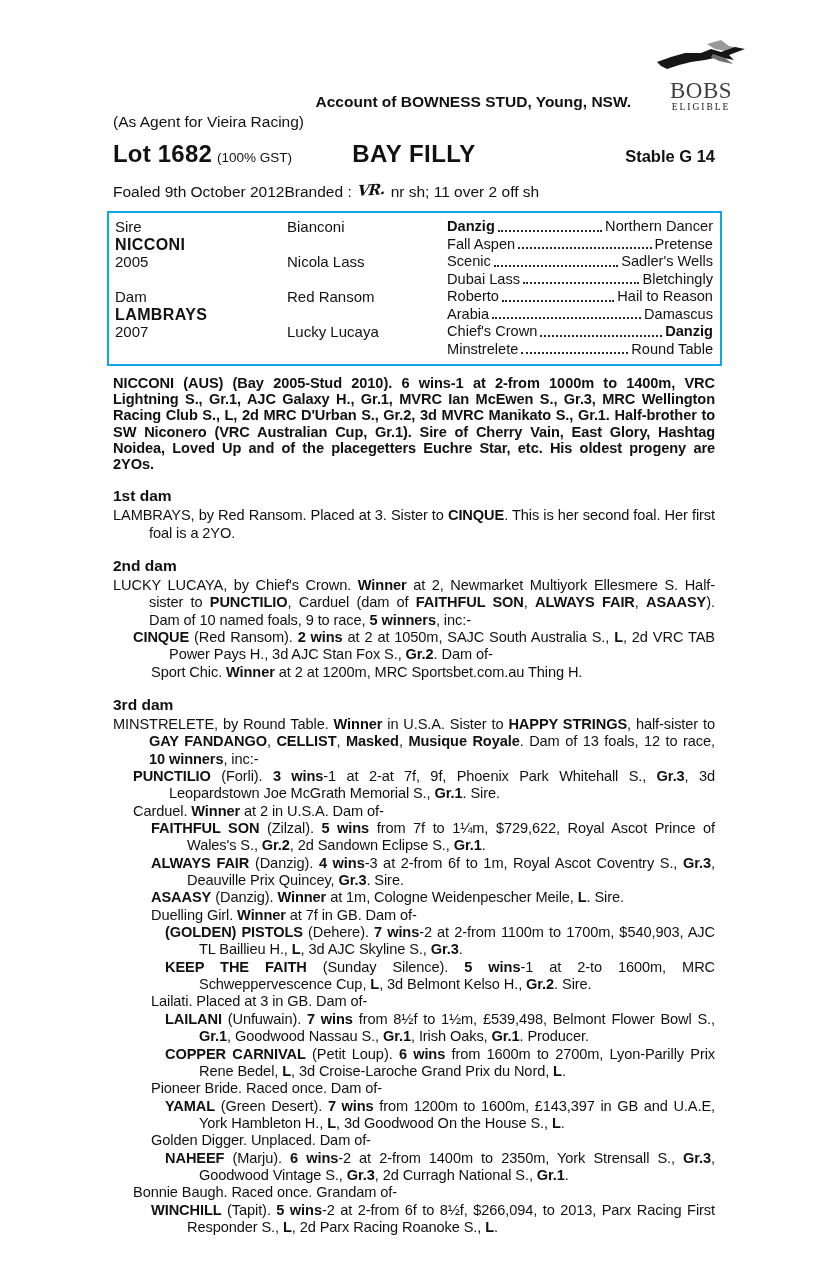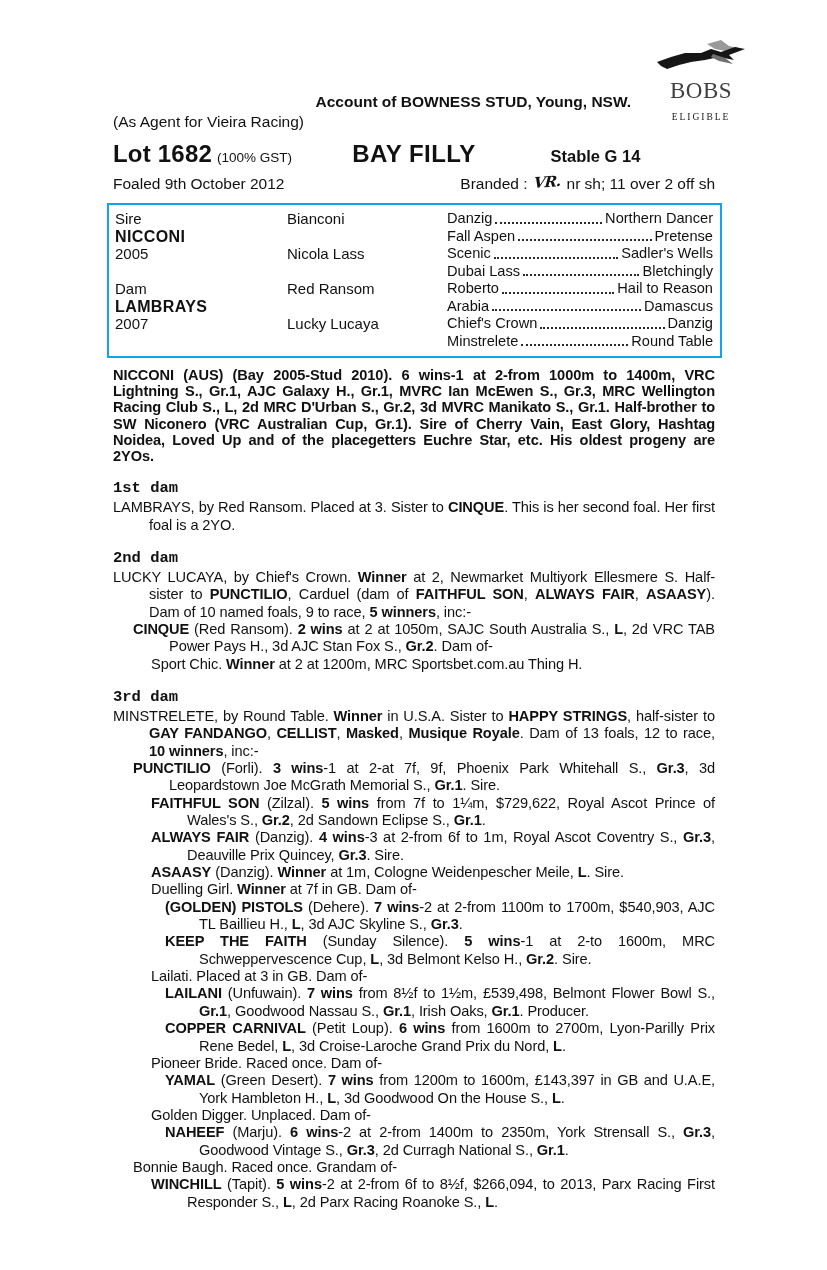--- a/index.html
+++ b/index.html
@@ -10,57 +10,57 @@
     color:#111;
     font-family:"Liberation Sans","DejaVu Sans",sans-serif;
     overflow:hidden;
   }
   .content{padding:0 112px 0 113px;}
 
   
   .bobs{position:absolute;top:38px;right:76px;width:100px;text-align:center;line-height:1;}
   .bobs svg{display:block;margin:0 auto;}
   .bobs-name{font-family:"Liberation Serif","DejaVu Serif",serif;font-size:23px;letter-spacing:.5px;color:#404040;margin-top:1px;}
-  .bobs-sub{font-family:"Liberation Serif","DejaVu Serif",serif;font-size:9.5px;letter-spacing:2px;color:#181818;margin-top:11px;}
+  .bobs-sub{font-family:"Liberation Serif","DejaVu Serif",serif;font-size:9.5px;letter-spacing:2px;color:#181818;margin-top:1px;}
 
   
   .account{margin-top:0;padding-top:93px;text-align:right;padding-right:84px;font-weight:bold;font-size:15.5px;}
   .agent{text-align:left;padding-right:84px;font-size:15.5px;margin-top:2px;}
   .lot-row{display:grid;grid-template-columns:1fr auto 1fr;align-items:baseline;margin-top:9px;}
   .lot{font-size:24px;font-weight:bold;letter-spacing:.2px;}
   .gst{font-size:13.5px;margin-left:5px;}
   .sex{font-size:24px;font-weight:bold;letter-spacing:.5px;}
-  .stable{font-size:16.5px;font-weight:bold;text-align:center;}
-  .foal-row{display:flex;justify-content:space-between;align-items:baseline;font-size:15.5px;margin-top:7px;}
+  .stable{font-size:16.5px;font-weight:bold;text-align:right;}
+  .foal-row{display:flex;justify-content:flex-start;align-items:baseline;font-size:15.5px;margin-top:15px;}
   .brand-mark{
     font-family:"DejaVu Serif","Liberation Serif",serif;
     font-style:italic;font-weight:bold;font-size:15px;
     display:inline-block;transform:skewX(-8deg) rotate(-4deg);
     margin:0 2px;position:relative;top:-2px;letter-spacing:-1px;
   }
 
   
   .ped-box{margin:10px -7px 0 -6px;border:2px solid #0ea5e9;padding:5px 7px 6px 6px;}
   .ped-half{display:grid;grid-template-columns:172px 160px 1fr;}
   .pl{height:17.5px;line-height:17.5px;font-size:15px;white-space:nowrap;}
   .pl.hname{font-weight:bold;font-size:16px;letter-spacing:.4px;}
   .ped-line{display:flex;align-items:flex-end;height:17.5px;font-size:14.6px;line-height:17.5px;white-space:nowrap;}
   .ped-line .lname{flex:0 0 auto;}
   .ped-line .dots{flex:1 1 auto;border-bottom:2px dotted #2a2a2a;margin:0 3px 4px 3px;min-width:10px;}
   .ped-line .rname{flex:0 0 auto;text-align:right;}
-  .b{font-weight:normal;}
+  .b{font-weight:bold;}
 
   
   .sire-para{
     margin:9px 0 0 0;font-weight:bold;font-size:14.6px;line-height:16.2px;
     text-align:justify;letter-spacing:-.1px;
   }
 
   
-  .dam-heading{font-size:15.5px;font-weight:bold;margin:15px 0 2px 0;font-family:Liberation Mono, monospace;}
+  .dam-heading{font-size:15.5px;font-weight:bold;margin:15px 0 2px 0;}
   .entry{font-size:14.6px;line-height:17.35px;text-align:justify;margin:0;letter-spacing:-.1px;}
   .ind0{padding-left:36px;text-indent:-36px;}
   .ind1{padding-left:56px;text-indent:-36px;}
   .ind2{padding-left:74px;text-indent:-36px;}
   .ind3{padding-left:86px;text-indent:-34px;}
   .entry b{font-weight:bold;}
 </style>
 </head>
 <body>
 
@@ -178,20 +178,21 @@
     <div id="dam-sections">
         <div class="dam-heading">1st dam</div>
         <p class="entry ind0"><span>LAMBRAYS, by Red Ransom. Placed at 3. Sister to </span><b>CINQUE</b><span>. This is her second foal. Her first foal is a 2YO.</span></p>
         <div class="dam-heading">2nd dam</div>
         <p class="entry ind0"><span>LUCKY LUCAYA, by Chief's Crown. </span><b>Winner</b><span> at 2, Newmarket Multiyork Ellesmere S. Half-sister to </span><b>PUNCTILIO</b><span>, Carduel (dam of </span><b>FAITHFUL SON</b><span>, </span><b>ALWAYS FAIR</b><span>, </span><b>ASAASY</b><span>). Dam of 10 named foals, 9 to race, </span><b>5 winners</b><span>, inc:-</span></p>
         <p class="entry ind1"><b>CINQUE</b><span> (Red Ransom). </span><b>2 wins</b><span> at 2 at 1050m, SAJC South Australia S., </span><b>L</b><span>, 2d VRC TAB Power Pays H., 3d AJC Stan Fox S., </span><b>Gr.2</b><span>. Dam of-</span></p>
         <p class="entry ind2"><span>Sport Chic. </span><b>Winner</b><span> at 2 at 1200m, MRC Sportsbet.com.au Thing H.</span></p>
         <div class="dam-heading">3rd dam</div>
         <p class="entry ind0"><span>MINSTRELETE, by Round Table. </span><b>Winner</b><span> in U.S.A. Sister to </span><b>HAPPY STRINGS</b><span>, half-sister to </span><b>GAY FANDANGO</b><span>, </span><b>CELLIST</b><span>, </span><b>Masked</b><span>, </span><b>Musique Royale</b><span>. Dam of 13 foals, 12 to race, </span><b>10 winners</b><span>, inc:-</span></p>
         <p class="entry ind1"><b>PUNCTILIO</b><span> (Forli). </span><b>3 wins</b><span>-1 at 2-at 7f, 9f, Phoenix Park Whitehall S., </span><b>Gr.3</b><span>, 3d Leopardstown Joe McGrath Memorial S., </span><b>Gr.1</b><span>. Sire.</span></p>
+        <p class="entry ind1"><span>Carduel. </span><b>Winner</b><span> at 2 in U.S.A. Dam of-</span></p>
         <p class="entry ind2"><b>FAITHFUL SON</b><span> (Zilzal). </span><b>5 wins</b><span> from 7f to 1¼m, $729,622, Royal Ascot Prince of Wales's S., </span><b>Gr.2</b><span>, 2d Sandown Eclipse S., </span><b>Gr.1</b><span>.</span></p>
         <p class="entry ind2"><b>ALWAYS FAIR</b><span> (Danzig). </span><b>4 wins</b><span>-3 at 2-from 6f to 1m, Royal Ascot Coventry S., </span><b>Gr.3</b><span>, Deauville Prix Quincey, </span><b>Gr.3</b><span>. Sire.</span></p>
         <p class="entry ind2"><b>ASAASY</b><span> (Danzig). </span><b>Winner</b><span> at 1m, Cologne Weidenpescher Meile, </span><b>L</b><span>. Sire.</span></p>
         <p class="entry ind2"><span>Duelling Girl. </span><b>Winner</b><span> at 7f in GB. Dam of-</span></p>
         <p class="entry ind3"><b>(GOLDEN) PISTOLS</b><span> (Dehere). </span><b>7 wins</b><span>-2 at 2-from 1100m to 1700m, $540,903, AJC TL Baillieu H., </span><b>L</b><span>, 3d AJC Skyline S., </span><b>Gr.3</b><span>.</span></p>
         <p class="entry ind3"><b>KEEP THE FAITH</b><span> (Sunday Silence). </span><b>5 wins</b><span>-1 at 2-to 1600m, MRC Schweppervescence Cup, </span><b>L</b><span>, 3d Belmont Kelso H., </span><b>Gr.2</b><span>. Sire.</span></p>
         <p class="entry ind2"><span>Lailati. Placed at 3 in GB. Dam of-</span></p>
         <p class="entry ind3"><b>LAILANI</b><span> (Unfuwain). </span><b>7 wins</b><span> from 8½f to 1½m, £539,498, Belmont Flower Bowl S., </span><b>Gr.1</b><span>, Goodwood Nassau S., </span><b>Gr.1</b><span>, Irish Oaks, </span><b>Gr.1</b><span>. Producer.</span></p>
         <p class="entry ind3"><b>COPPER CARNIVAL</b><span> (Petit Loup). </span><b>6 wins</b><span> from 1600m to 2700m, Lyon-Parilly Prix Rene Bedel, </span><b>L</b><span>, 3d Croise-Laroche Grand Prix du Nord, </span><b>L</b><span>.</span></p>
         <p class="entry ind2"><span>Pioneer Bride. Raced once. Dam of-</span></p>

